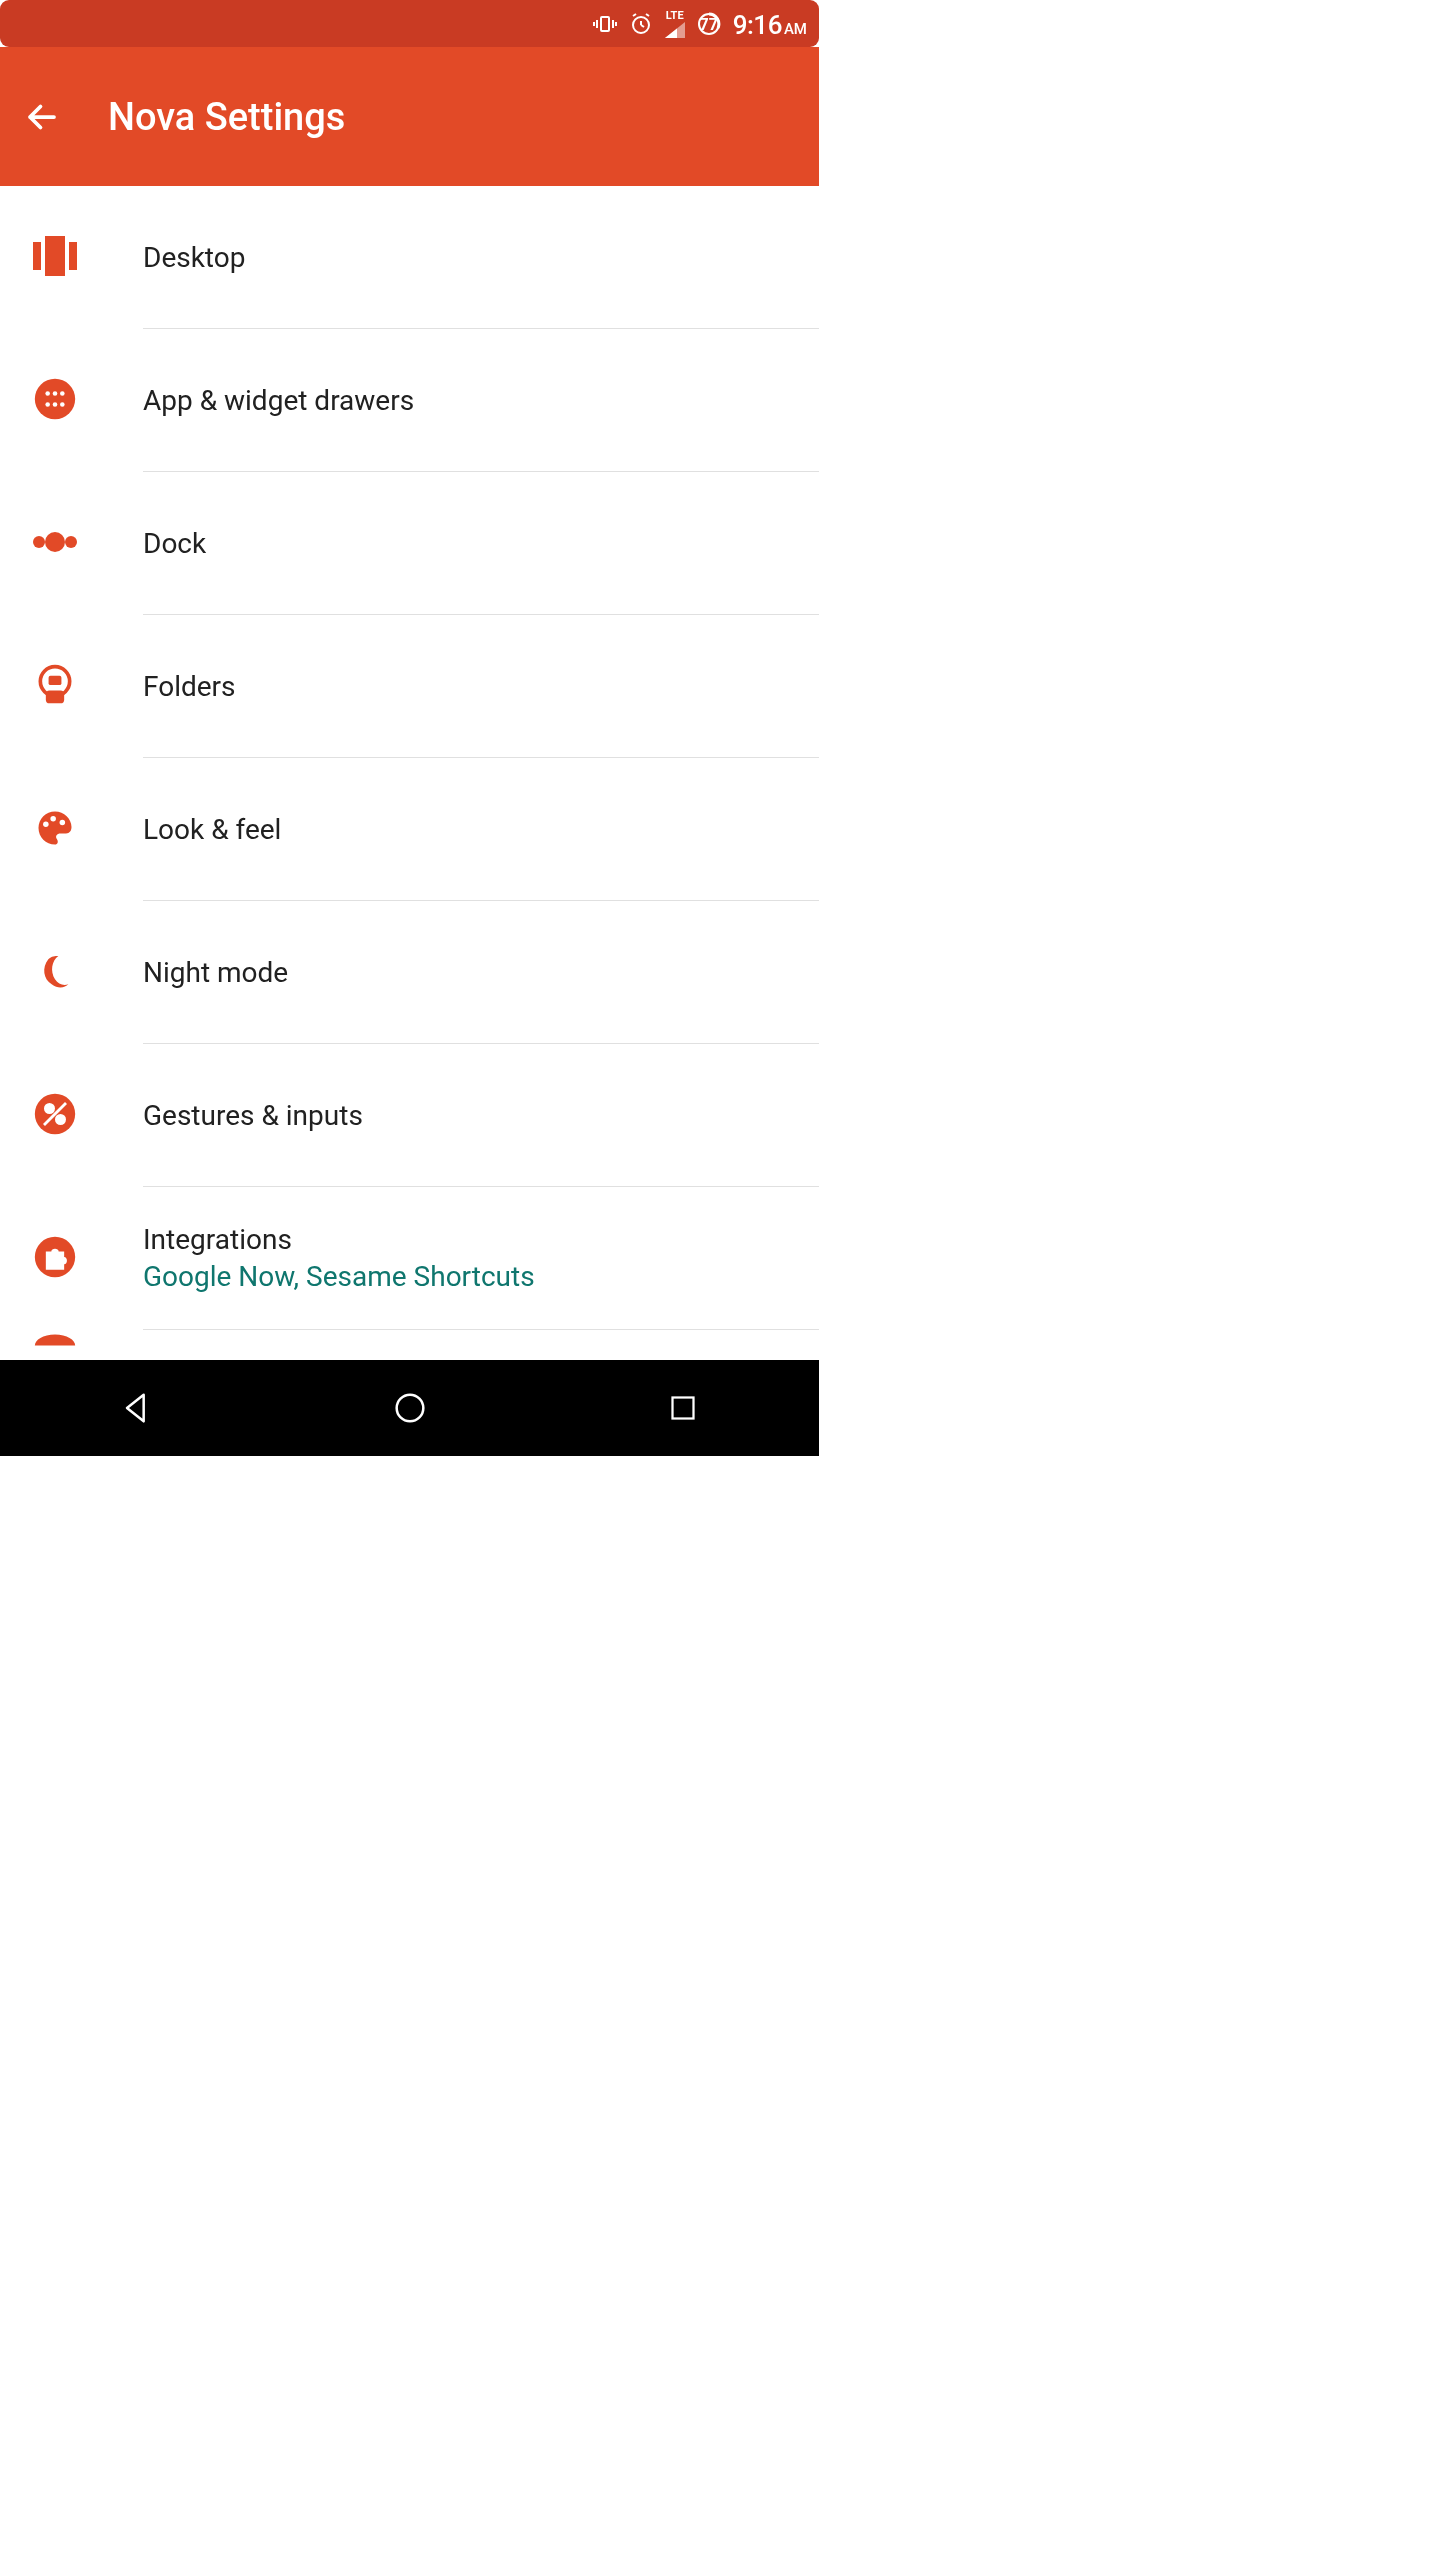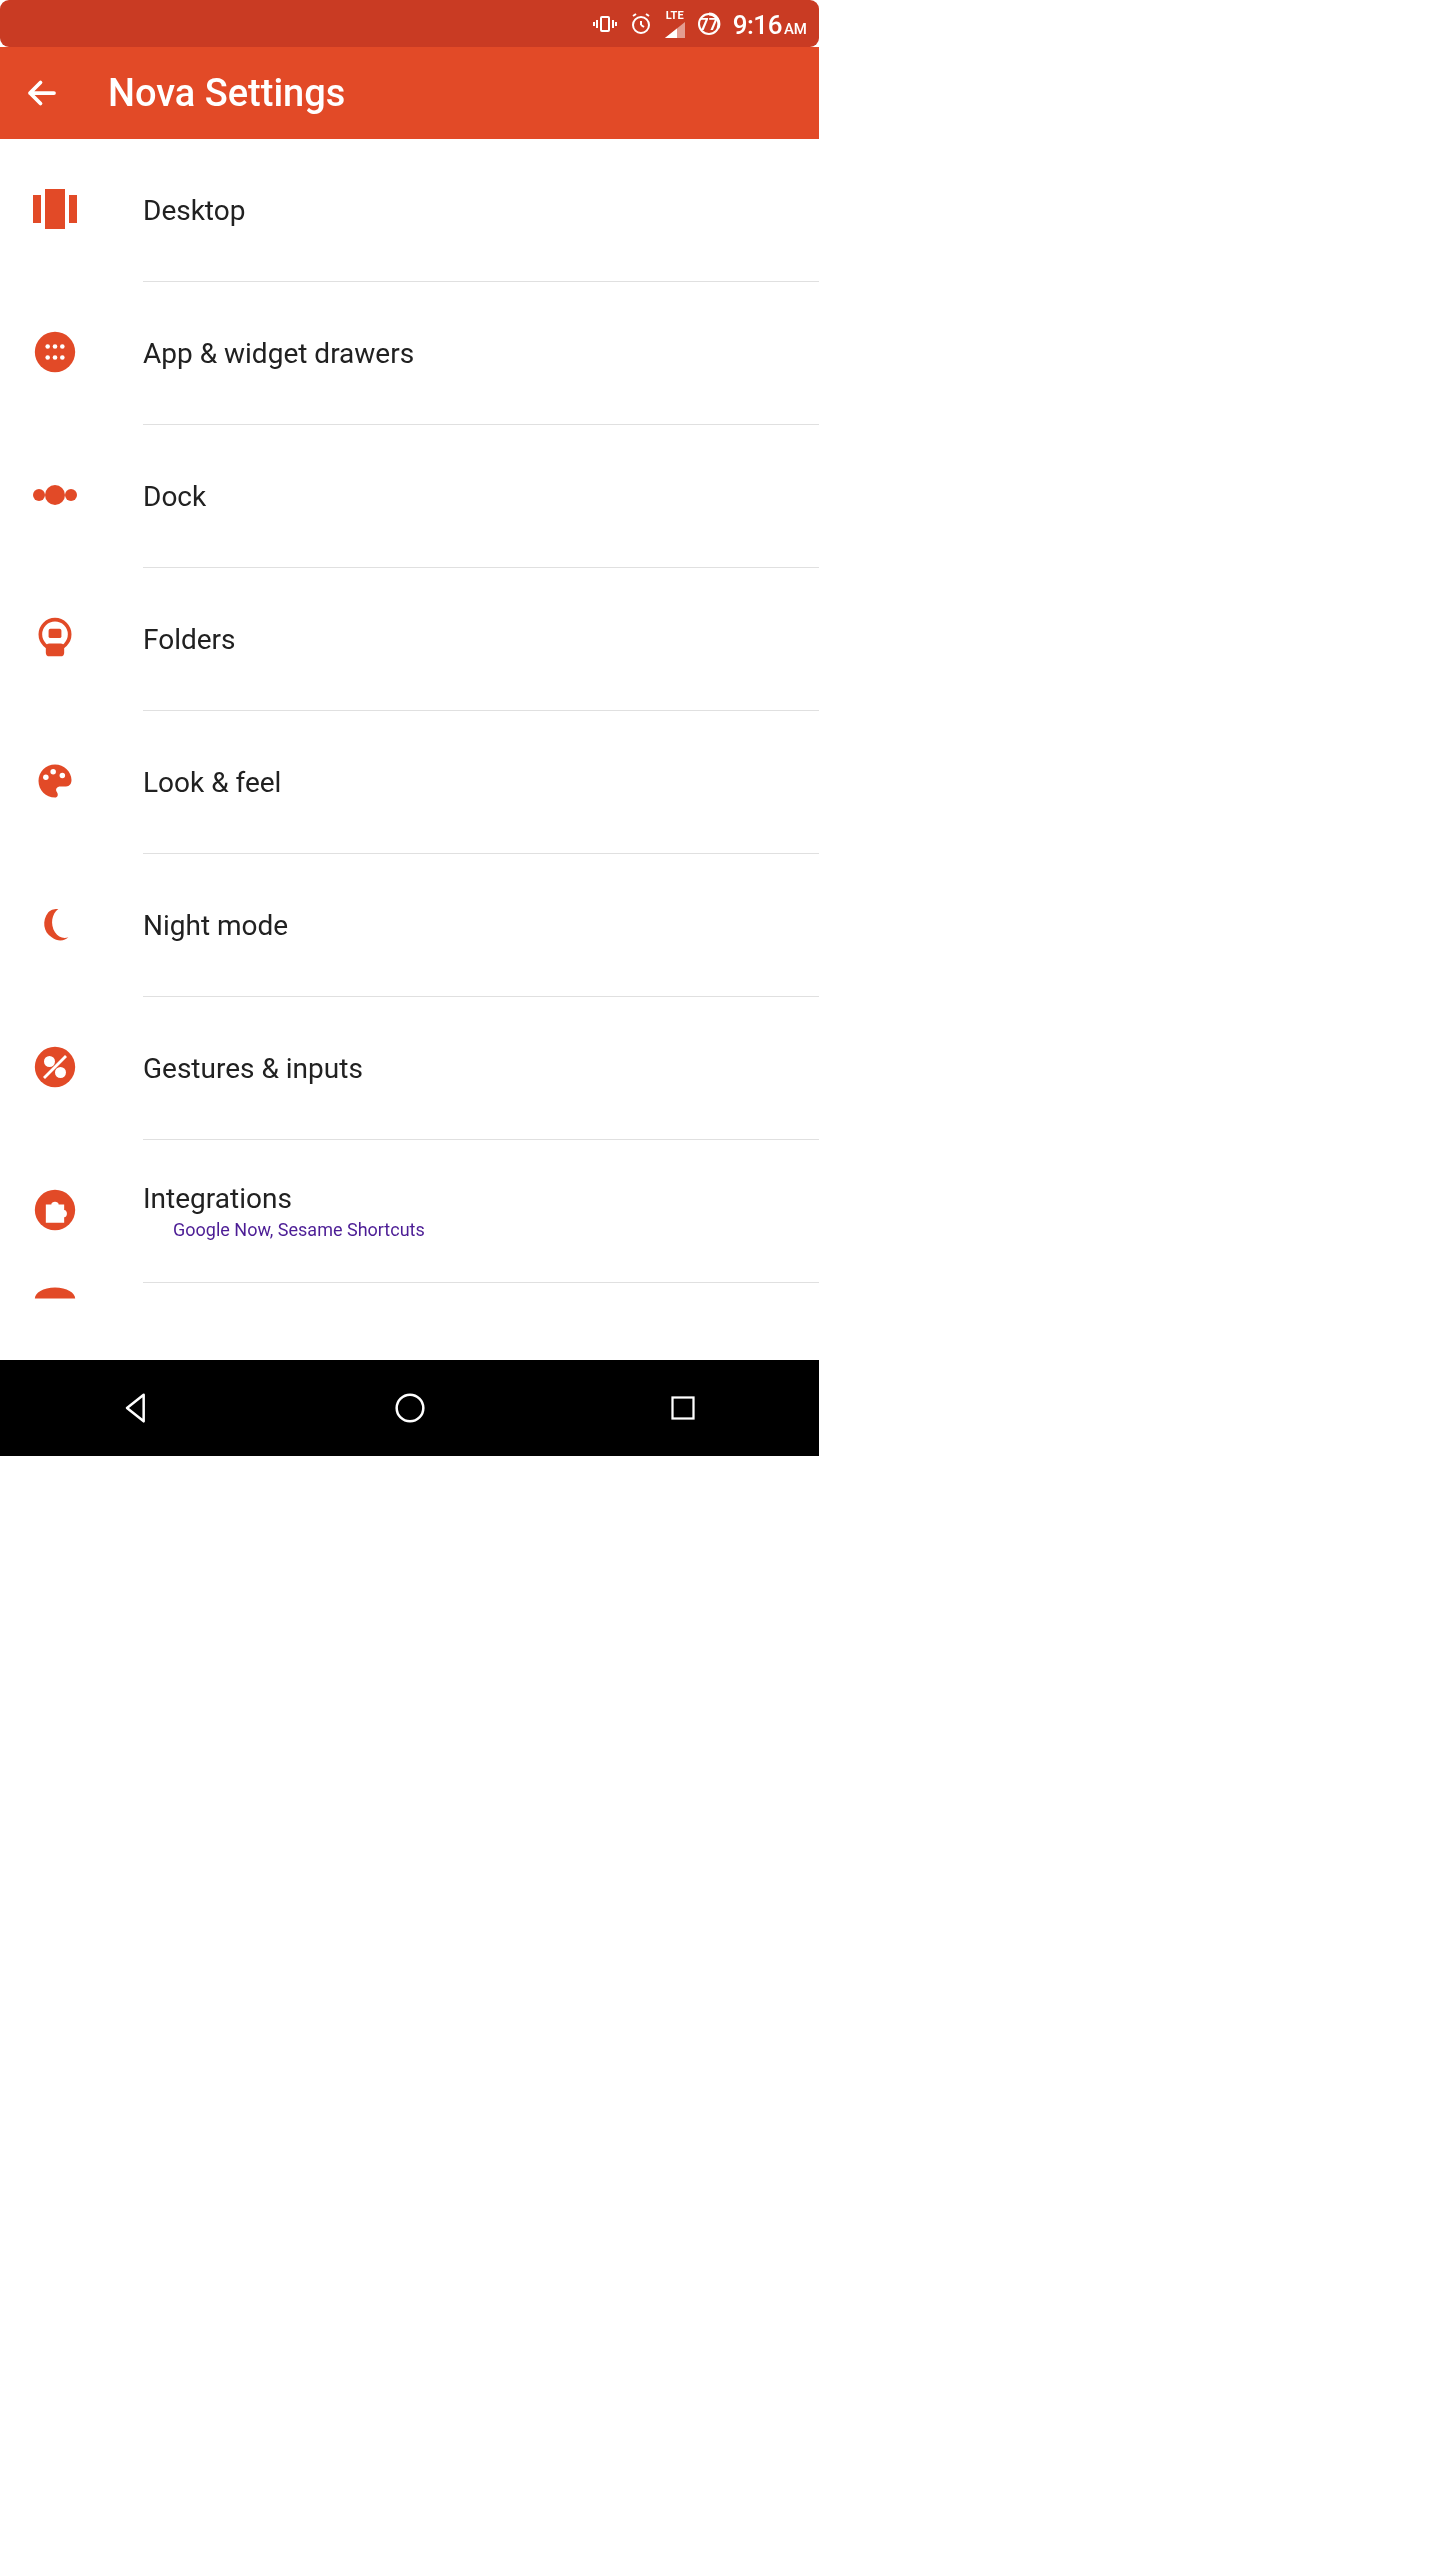--- a/index.html
+++ b/index.html
@@ -41,21 +41,21 @@
       font-weight: 500;
       letter-spacing: -0.5px;
     }
     .status-ampm {
       font-size: 15px;
       font-weight: 500;
       margin-left: 2px;
       margin-top: 12px;
     }
     .app-bar {
-      height: 92px;
+      height: 139px;
       background: #e24a27;
       display: flex;
       align-items: center;
       padding-left: 24px;
       gap: 48px;
     }
     .back-button {
       display: flex;
       align-items: center;
       justify-content: center;
@@ -96,24 +96,23 @@
     }
     .settings-item:last-child .content {
       border-bottom: none;
     }
     .settings-item .title {
       font-size: 28px;
       color: #212121;
       font-weight: 400;
     }
     .settings-item .subtitle {
-      font-size: 18px;
-      color: #4c1d95;
+      font-size: 28px;
+      color: #0f766e;
       margin-top: 4px;
-      margin-left: 30px;
     }
     .nav-bar {
       position: absolute;
       bottom: 0;
       left: 0;
       right: 0;
       height: 96px;
       background: #000000;
       display: flex;
       align-items: center;

